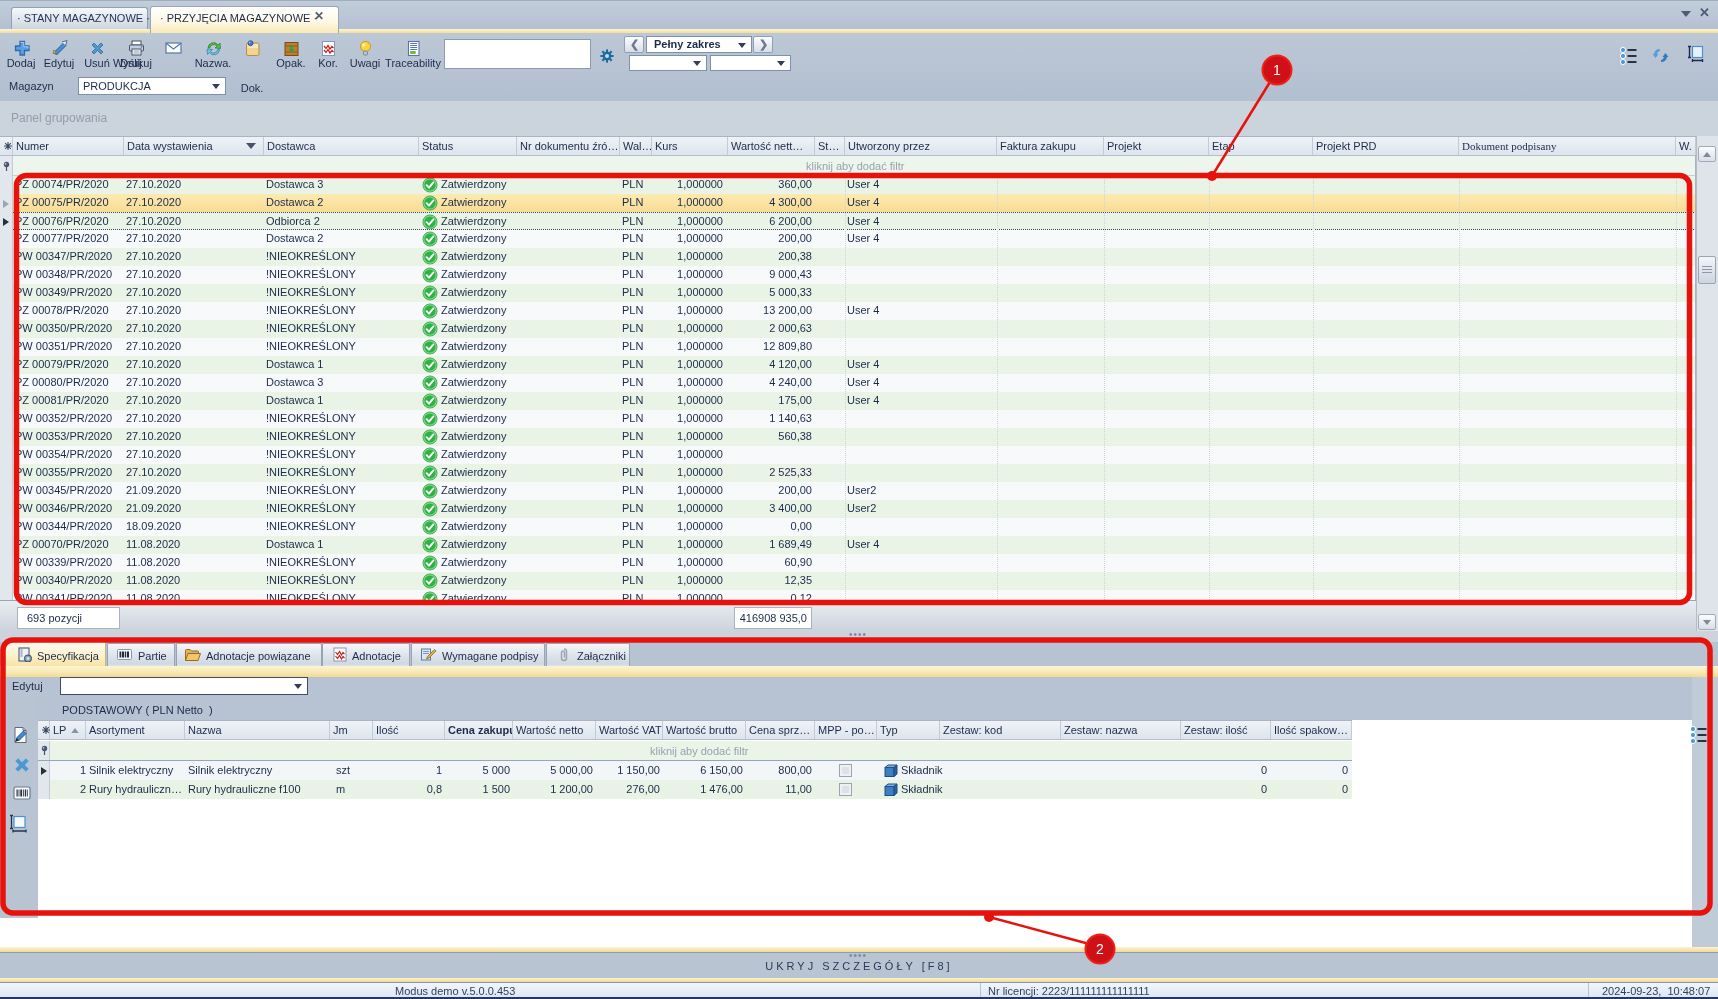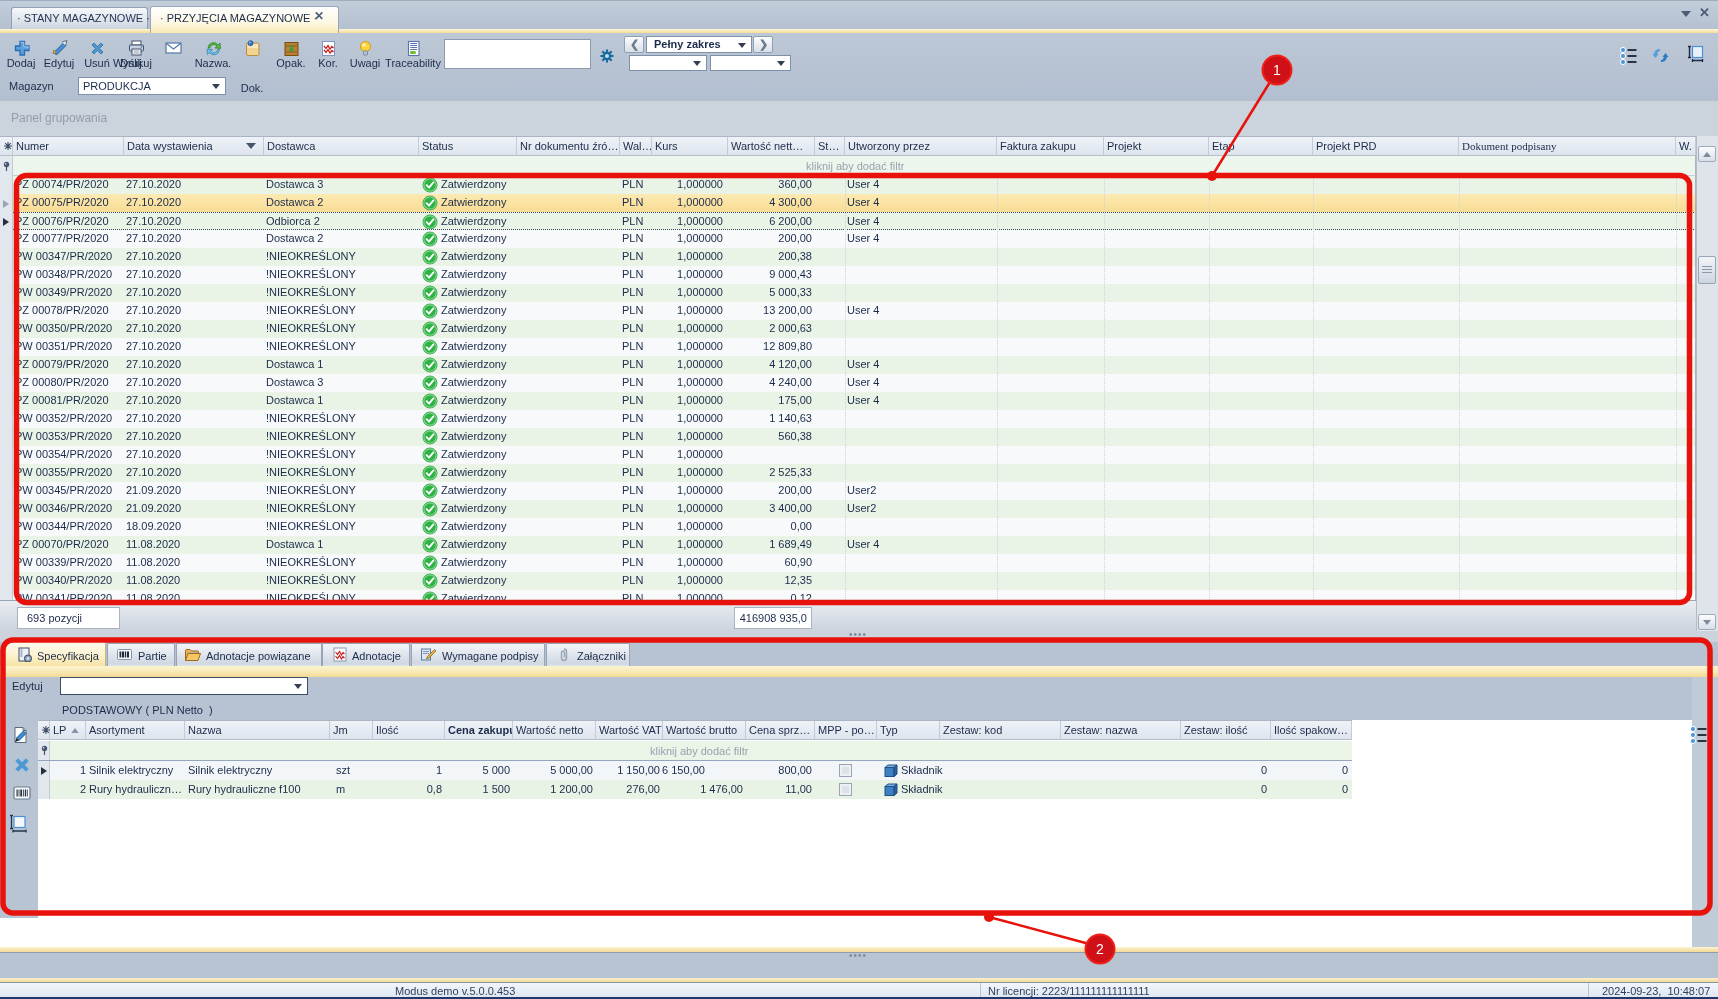--- a/index.html
+++ b/index.html
@@ -686,21 +686,21 @@
       <div class="abs" style="left:0;top:0px;width:12px;height:19px;background:#e2e7ee;border-right:1px solid #c3cbd6;"></div>
       <div class="abs" style="left:3px;top:6px;width:0;height:0;border-top:4px solid transparent;border-bottom:4px solid transparent;border-left:6px solid #26303e;"></div>
       <span class="cell" style="left:30px;width:18px;text-align:right;top:3px;position:absolute;">1</span>
       <span class="cell" style="left:51px;top:3px;position:absolute;">Silnik elektryczny</span>
       <span class="cell" style="left:150px;top:3px;position:absolute;">Silnik elektryczny</span>
       <span class="cell" style="left:298px;top:3px;position:absolute;">szt</span>
       <span class="cell" style="left:330px;width:74px;text-align:right;top:3px;position:absolute;">1</span>
       <span class="cell" style="left:410px;width:62px;text-align:right;top:3px;position:absolute;">5 000</span>
       <span class="cell" style="left:480px;width:75px;text-align:right;top:3px;position:absolute;">5 000,00</span>
       <span class="cell" style="left:550px;width:72px;text-align:right;top:3px;position:absolute;">1 150,00</span>
-      <span class="cell" style="left:608px;width:75px;text-align:center;top:3px;position:absolute;">6 150,00</span>
+      <span class="cell" style="left:630px;width:75px;text-align:right;top:3px;position:absolute;">6 150,00</span>
       <span class="cell" style="left:700px;width:74px;text-align:right;top:3px;position:absolute;">800,00</span>
       <div class="abs" style="left:801px;top:3px;width:13px;height:13px;background:#eef1f4;border:1px solid #9aa5b2;">
         <div style="position:absolute;left:2px;top:2px;width:7px;height:7px;background:#dde2e8;"></div>
       </div>
       <svg class="abs" style="left:845px;top:3px;" width="15" height="13" viewBox="0 0 15 13">
         <rect x="2" y="3.5" width="9" height="9" fill="#3e7fc1" stroke="#1e4f86"></rect>
         <path d="M2 3.5 L5 1 L14 1 L11 3.5z" fill="#7fb2e0" stroke="#1e4f86"></path>
         <path d="M11 12.5 L14 10 L14 1 L11 3.5z" fill="#2a5e9c" stroke="#1e4f86"></path>
       </svg>
       <span class="cell" style="left:863px;top:3px;position:absolute;">Składnik</span>
@@ -726,20 +726,21 @@
         <path d="M2 3.5 L5 1 L14 1 L11 3.5z" fill="#7fb2e0" stroke="#1e4f86"></path>
         <path d="M11 12.5 L14 10 L14 1 L11 3.5z" fill="#2a5e9c" stroke="#1e4f86"></path>
       </svg>
       <span class="cell" style="left:863px;top:22px;position:absolute;">Składnik</span>
       <span class="cell" style="left:1180px;width:49px;text-align:right;top:22px;position:absolute;">0</span>
       <span class="cell" style="left:1260px;width:50px;text-align:right;top:22px;position:absolute;">0</span>
     </div>
     <div class="abs" style="left:0;top:947px;width:1718px;height:5px;background:linear-gradient(#fcf3d1,#f2d995);"></div>
     <div class="abs" style="left:0;top:952px;width:1718px;height:26px;background:#b9c4d3;border-top:1px solid #8e9cb0;"></div>
     <div class="abs" style="left:849px;top:950px;color:#7d8b9d;font-size:10px;letter-spacing:1px;">••••</div>
+    <div class="abs" style="left:0;top:960px;width:1718px;text-align:center;letter-spacing:3px;color:#2a3a58;">UKRYJ SZCZEGÓŁY [F8]</div>
     <div class="abs" style="left:0;top:978px;width:1718px;height:4px;background:linear-gradient(#fcf3d1,#f2d995);"></div>
     <div class="abs" style="left:0;top:982px;width:1718px;height:17px;background:linear-gradient(#f2f6fb,#dfe7f1);border-top:1px solid #8795a9;border-bottom:2px solid #21386a;"></div>
     <div class="abs" style="left:395px;top:985px;color:#30405e;">Modus demo v.5.0.0.453</div>
     <div class="abs" style="left:988px;top:985px;color:#30405e;">Nr licencji: 2223/111111111111111</div>
     <div class="abs" style="left:1602px;top:985px;color:#30405e;">2024-09-23,&nbsp; 10:48:07</div>
     <div class="abs" style="left:980px;top:983px;width:1px;height:14px;background:#b9c4d3;"></div>
     <div class="abs" style="left:1588px;top:983px;width:1px;height:14px;background:#b9c4d3;"></div>
     <svg class="abs" style="left:0;top:0;" width="1718" height="999" viewBox="0 0 1718 999">
 <rect x="16.5" y="175.5" width="1673" height="427" rx="10" fill="none" stroke="#e8120c" stroke-width="5.5"></rect>
 <rect x="3" y="640" width="1707" height="273" rx="10" fill="none" stroke="#e8120c" stroke-width="5.5"></rect>

